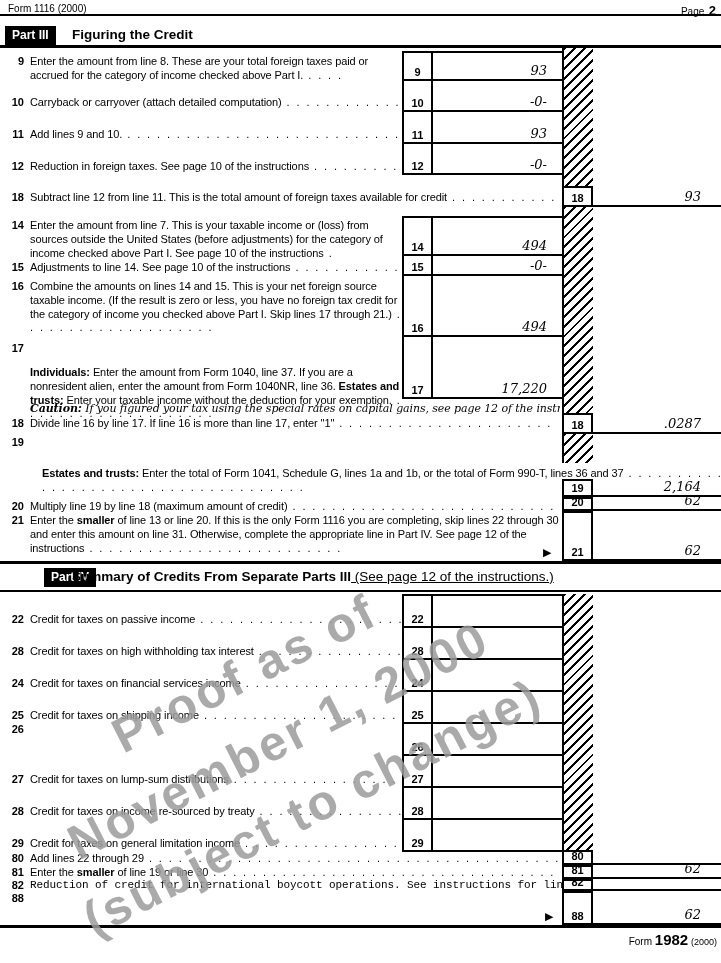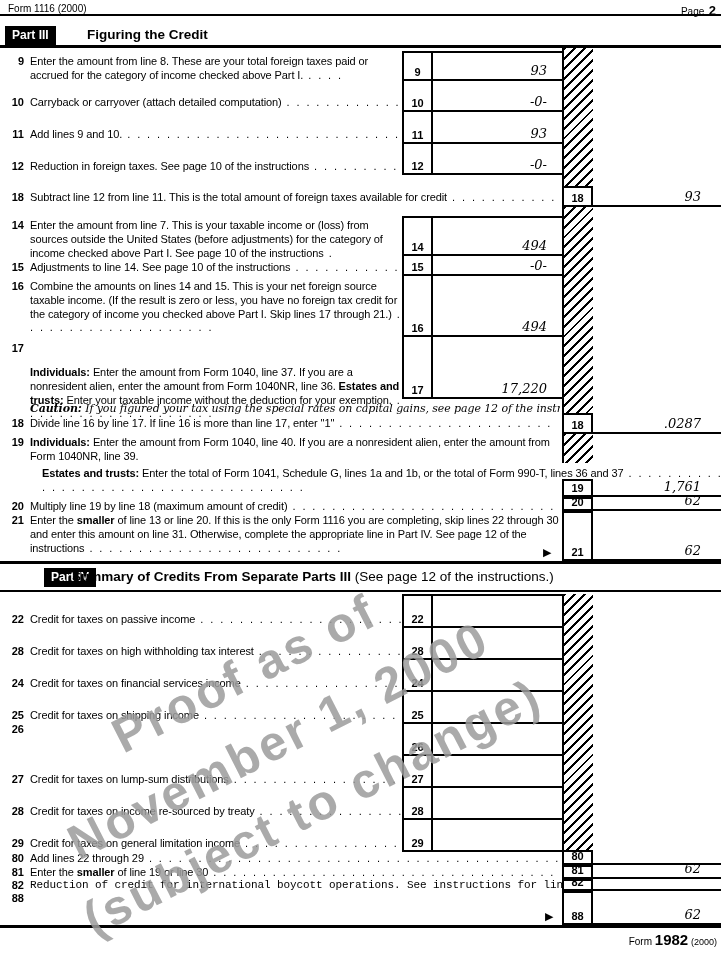--- a/index.html
+++ b/index.html
@@ -48,21 +48,21 @@
   </div>
 
   <div class="abs hdr-small" style="left:8px;top:3px;">Form 1116 (2000)</div>
   <div class="abs" style="left:640px;top:1px;width:76px;text-align:right;">
     <span class="hdr-small">Page</span>
     <span class="b" style="font-size:13px;">2</span>
   </div>
   <div class="rule" style="top:14px;height:2px;"></div>
 
   <div class="badge" style="left:5px;top:26px;">Part III</div>
-  <div class="ptitle" style="left:87px;top:27px;">Figuring the Credit</div>
+  <div class="ptitle" style="left:72px;top:27px;">Figuring the Credit</div>
   <div class="rule" style="top:45px;height:3px;"></div>
 
   <div class="hatch" style="top:48px;height:415px;"></div>
 
   <div class="grid" style="top:51px;">
     <div class="grow" style="height:28px;">
       <div class="gstub">9</div>
       <div class="gval val">93</div>
     </div>
     <div class="grow" style="height:31px;">
@@ -98,21 +98,21 @@
     </div>
   </div>
 
   <div class="rbox" style="top:186px;height:21px;">18</div>
   <div class="rval val" style="top:186px;height:21px;">93</div>
 
   <div class="rbox" style="top:413px;height:21px;">18</div>
   <div class="rval val" style="top:413px;height:21px;">.0287</div>
 
   <div class="rbox" style="top:479px;height:18px;">19</div>
-  <div class="rval val" style="top:479px;height:18px;">1,761</div>
+  <div class="rval val" style="top:479px;height:18px;">2,164</div>
 
   <div class="rbox" style="top:497px;height:14px;">20</div>
   <div class="rval val" style="top:497px;height:14px;">62</div>
 
   <div class="rbox" style="top:511px;height:50px;">21</div>
   <div class="rval val" style="top:511px;height:50px;">62</div>
 
   <div class="n" style="top:55px;">9</div>
   <div class="d" style="left:30px;top:55px;width:372px;">
     <span>Enter the amount from line 8. These are your total foreign taxes paid or accrued for the category of income checked above Part I.</span><span class="dots">. . . .</span>
@@ -161,43 +161,40 @@
   <div class="d dl caution" style="left:30px;top:402px;width:530px;">
     <span class="b">Caution:</span><span> If you figured your tax using the special rates on capital gains, see page 12 of the instructions.</span>
   </div>
 
   <div class="n" style="top:417px;">18</div>
   <div class="d dl" style="left:30px;top:417px;width:528px;">
     <span>Divide line 16 by line 17. If line 16 is more than line 17, enter "1"</span><span class="dots">. . . . . . . . . . . . . . . . . . . . . . . . . . . . . . . . . . . . . . . .</span>
   </div>
 
   <div class="n" style="top:436px;">19</div>
-  <div class="d" style="left:30px;top:436px;width:520px;">
-    <span class="b">Individuals:</span><span> Enter the amount from Form 1040, line 40. If you are a nonresident alien, enter the amount from Form 1040NR, line 39.</span>
-  </div>
   <div class="d" style="left:30px;top:467px;width:690px;margin-left:12px;">
     <span class="b">Estates and trusts:</span><span> Enter the total of Form 1041, Schedule G, lines 1a and 1b, or the total of Form 990-T, lines 36 and 37</span><span class="dots">. . . . . . . . . . . . . . . . . . . . . . . . . . . . . . . . . . . . . .</span>
   </div>
 
   <div class="n" style="top:500px;">20</div>
   <div class="d dl" style="left:30px;top:500px;width:528px;">
     <span>Multiply line 19 by line 18 (maximum amount of credit)</span><span class="dots">. . . . . . . . . . . . . . . . . . . . . . . . . . . . . . . . . . . . . . . .</span>
   </div>
 
   <div class="n" style="top:514px;">21</div>
   <div class="d" style="left:30px;top:514px;width:535px;">
     <span>Enter the </span><span class="b">smaller</span><span> of line 13 or line 20. If this is the only Form 1116 you are completing, skip lines 22 through 30 and enter this amount on line 31. Otherwise, complete the appropriate line in Part IV. See page 12 of the instructions</span><span class="dots">. . . . . . . . . . . . . . . . . . . . . . . . . .</span>
   </div>
   <div class="arrow abs" style="left:543px;top:546px;">▶</div>
 
   <div class="rule" style="top:561px;height:3px;"></div>
 
   <div class="badge" style="left:5px;top:568px;margin-left:39px;">Part IV</div>
   <div class="ptitle" style="left:72px;top:569px;">
-    <span>Summary of Credits From Separate Parts III</span><span style="font-weight:400;"> (See page 12 of the instructions.)</span>
+    <span>Summary of Credits From Separate Parts III</span><span style="font-weight:400;text-decoration:underline;"> (See page 12 of the instructions.)</span>
   </div>
   <div class="rule" style="top:590px;height:2px;"></div>
 
   <div class="hatch" style="top:594px;height:256px;"></div>
 
   <div class="grid" style="top:594px;">
     <div class="grow" style="height:32px;">
       <div class="gstub">22</div>
       <div class="gval val"></div>
     </div>

